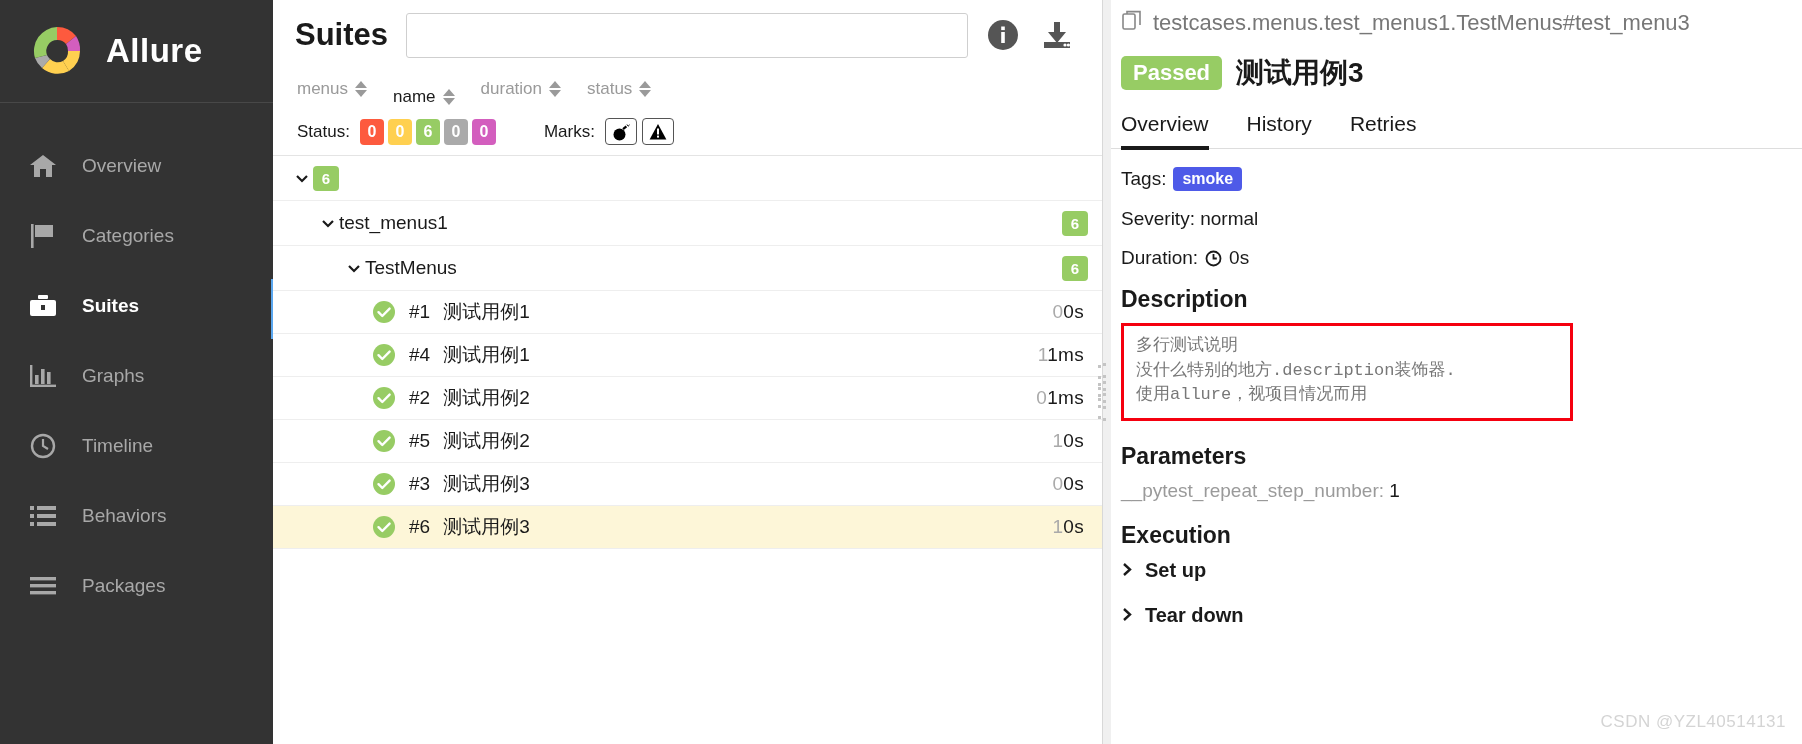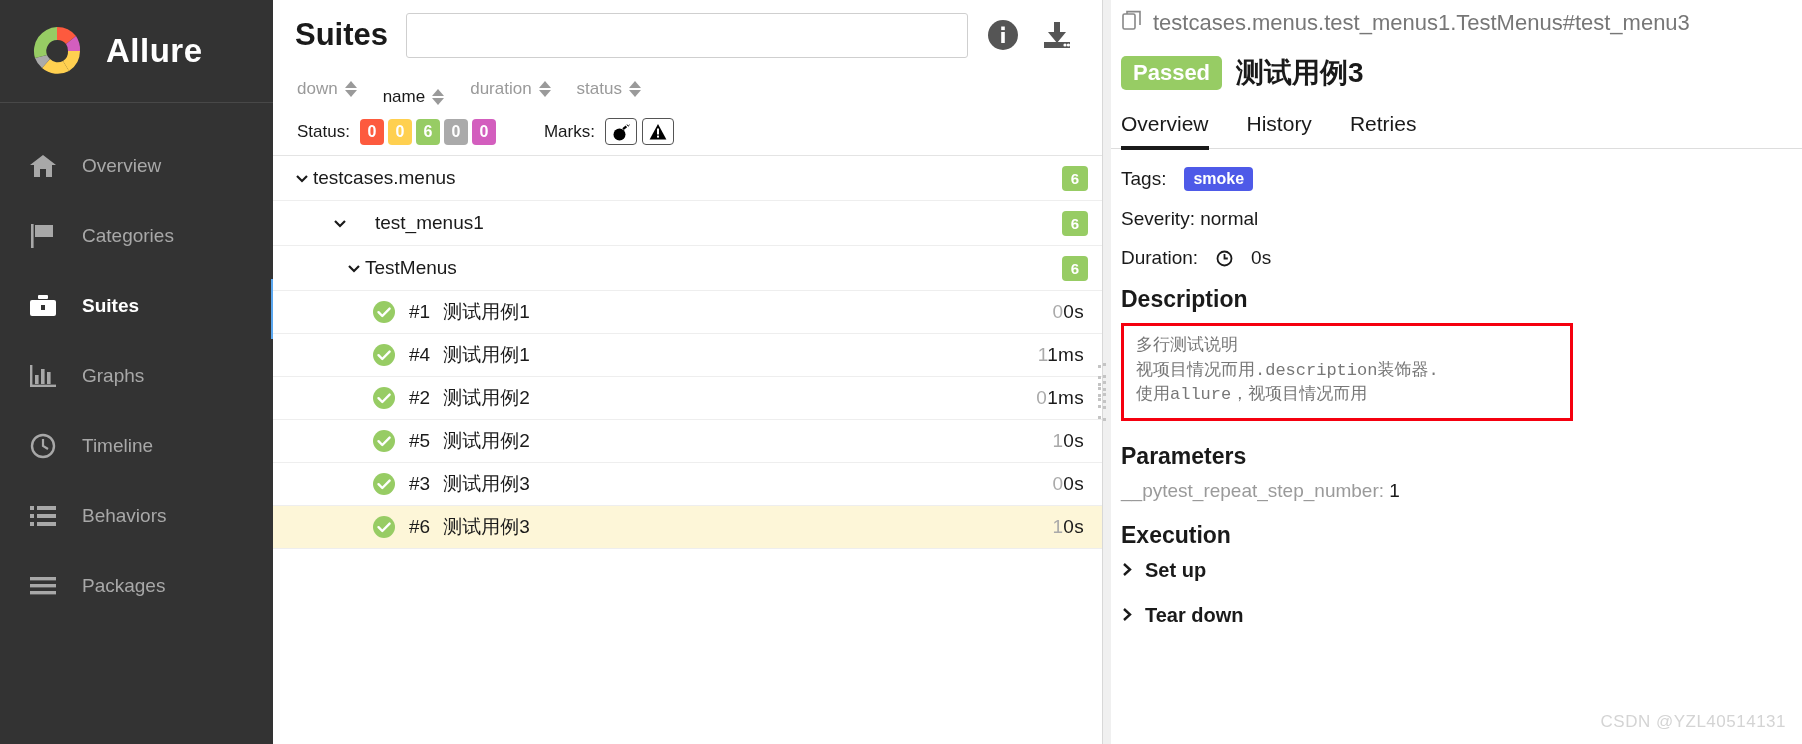--- a/index.html
+++ b/index.html
@@ -102,21 +102,21 @@
   }
   .tree-row.grp { height: 45px; font-size: 19px; color: #1a1a1a; }
   .tree-row.leaf { height: 43px; font-size: 19px; color: #1a1a1a; }
   .tree-row.sel { background: #fdf6d8; }
   .chev {
     width: 22px; display: inline-flex; align-items: center; justify-content: center;
     color: #1a1a1a; font-size: 15px;
   }
   .chev svg { stroke: #1a1a1a; fill: none; stroke-width: 2.2; }
   .lvl0 { padding-left: 18px; }
-  .lvl1 { padding-left: 56px; gap: 24px; }
+  .lvl1 { padding-left: 44px; }
   .lvl2 { padding-left: 70px; }
   .lvl3 { padding-left: 98px; }
   .grp-name { flex: 1; }
   .count-badge {
     min-width: 26px; height: 25px; background: #97cc64; color: #ffffff;
     border-radius: 4px; font-size: 15px; font-weight: bold;
     display: flex; align-items: center; justify-content: center;
     margin-right: 14px; padding: 0 5px;
   }
   .ok-icon { width: 26px; height: 26px; margin-right: 12px; flex-shrink: 0; }
@@ -164,21 +164,21 @@
     display: flex; gap: 38px; padding-left: 18px;
     border-bottom: 1px solid #dddddd; margin-top: 12px;
   }
   .tab {
     font-size: 21px; color: #1a1a1a; padding-bottom: 10px;
     cursor: pointer; border-bottom: 4px solid transparent;
     margin-bottom: -2px;
   }
   .tab.active { border-bottom-color: #1a1a1a; }
   .right-body { padding: 18px 18px 0 18px; overflow: hidden; }
-  .meta-line { font-size: 19px; color: #1a1a1a; margin-bottom: 17px; display: flex; align-items: center; gap: 18px; text-align: center; }
+  .meta-line { font-size: 19px; color: #1a1a1a; margin-bottom: 17px; display: flex; align-items: center; gap: 7px; text-align: center; }
   .tag-pill {
     background: #4e5ae8; color: #ffffff; font-size: 16px; font-weight: bold;
     border-radius: 4px; padding: 3px 9px;
   }
   .clock-icon { display: inline-flex; align-items: center; }
   .clock-icon svg { stroke: #1a1a1a; fill: none; stroke-width: 1.8; }
   .sec-head { font-size: 23px; font-weight: bold; color: #1a1a1a; margin: 4px 0 10px 0; }
   .desc-box {
     border: 3px solid #f5000f; padding: 8px 23px 10px 12px;
     margin-bottom: 18px; display: inline-block; min-width: 452px;
@@ -323,21 +323,21 @@
               <path d="M4 24 L17 24 L30 24 L30 30 L4 30 Z"></path>
               <circle cx="25" cy="27" r="1.6" fill="#fff"></circle>
               <circle cx="28.4" cy="27" r="1.6" fill="#fff"></circle>
             </svg>
         </span>
       </span>
     </div>
 
     <div class="sort-row">
       <span class="sort-item">
-        <span>down</span>
+        <span>menus</span>
         <span class="sort-arrows">
             <i class="arrow-up"></i>
             <i class="arrow-dn"></i>
           </span>
       </span>
       <span class="sort-item on">
         <span>name</span>
         <span class="sort-arrows">
             <i class="arrow-up"></i>
             <i class="arrow-dn"></i>
@@ -387,21 +387,20 @@
       </span>
     </div>
 
     <div class="tree">
       <div class="tree-row grp lvl0">
         <span class="chev">
             <svg width="14" height="14" viewBox="0 0 14 14">
               <path d="M2 5 L7 10 L12 5"></path>
             </svg>
           </span>
-        <span class="grp-name">testcases.menus</span>
         <span class="count-badge">6</span>
       </div>
       <div class="tree-row grp lvl1">
         <span class="chev">
             <svg width="14" height="14" viewBox="0 0 14 14">
               <path d="M2 5 L7 10 L12 5"></path>
             </svg>
           </span>
         <span class="grp-name">test_menus1</span>
         <span class="count-badge">6</span>
@@ -532,21 +531,21 @@
               <circle cx="8.5" cy="8.5" r="7"></circle>
               <path d="M8.5 4 L8.5 8.5 L11.8 8.5"></path>
             </svg>
         </span>
         <span>0s</span>
       </div>
 
       <div class="sec-head">Description</div>
       <div class="desc-box">
         <div class="desc-line">多行测试说明</div>
-        <div class="desc-line">视项目情况而用.description装饰器.</div>
+        <div class="desc-line">没什么特别的地方.description装饰器.</div>
         <div class="desc-line">使用allure，视项目情况而用</div>
       </div>
 
       <div class="sec-head">Parameters</div>
       <div class="param-line">
         <span>__pytest_repeat_step_number</span><span>: </span><b>1</b>
       </div>
 
       <div class="sec-head">Execution</div>
       <div class="exec-item">

